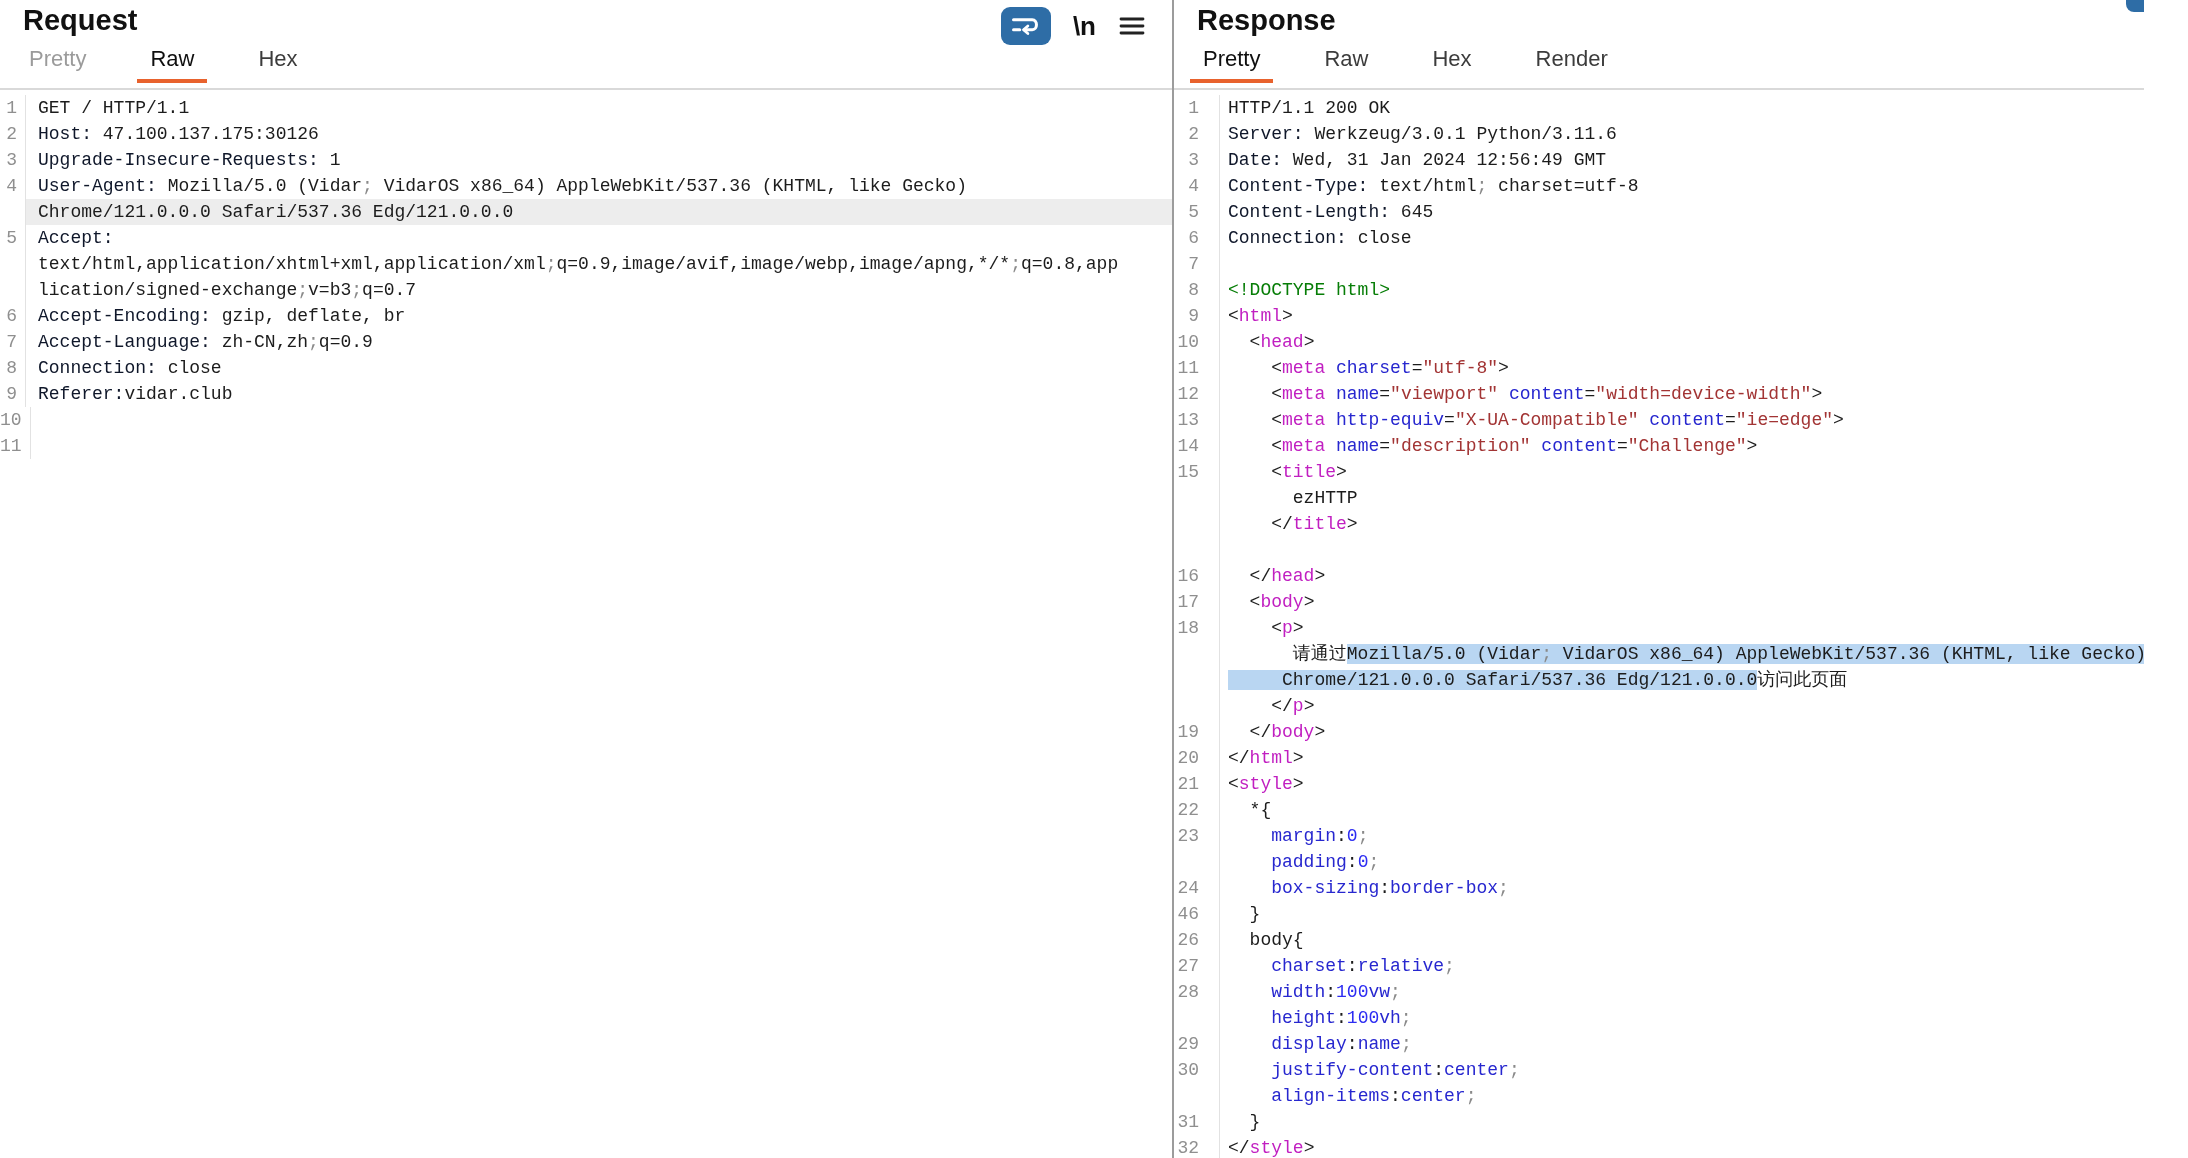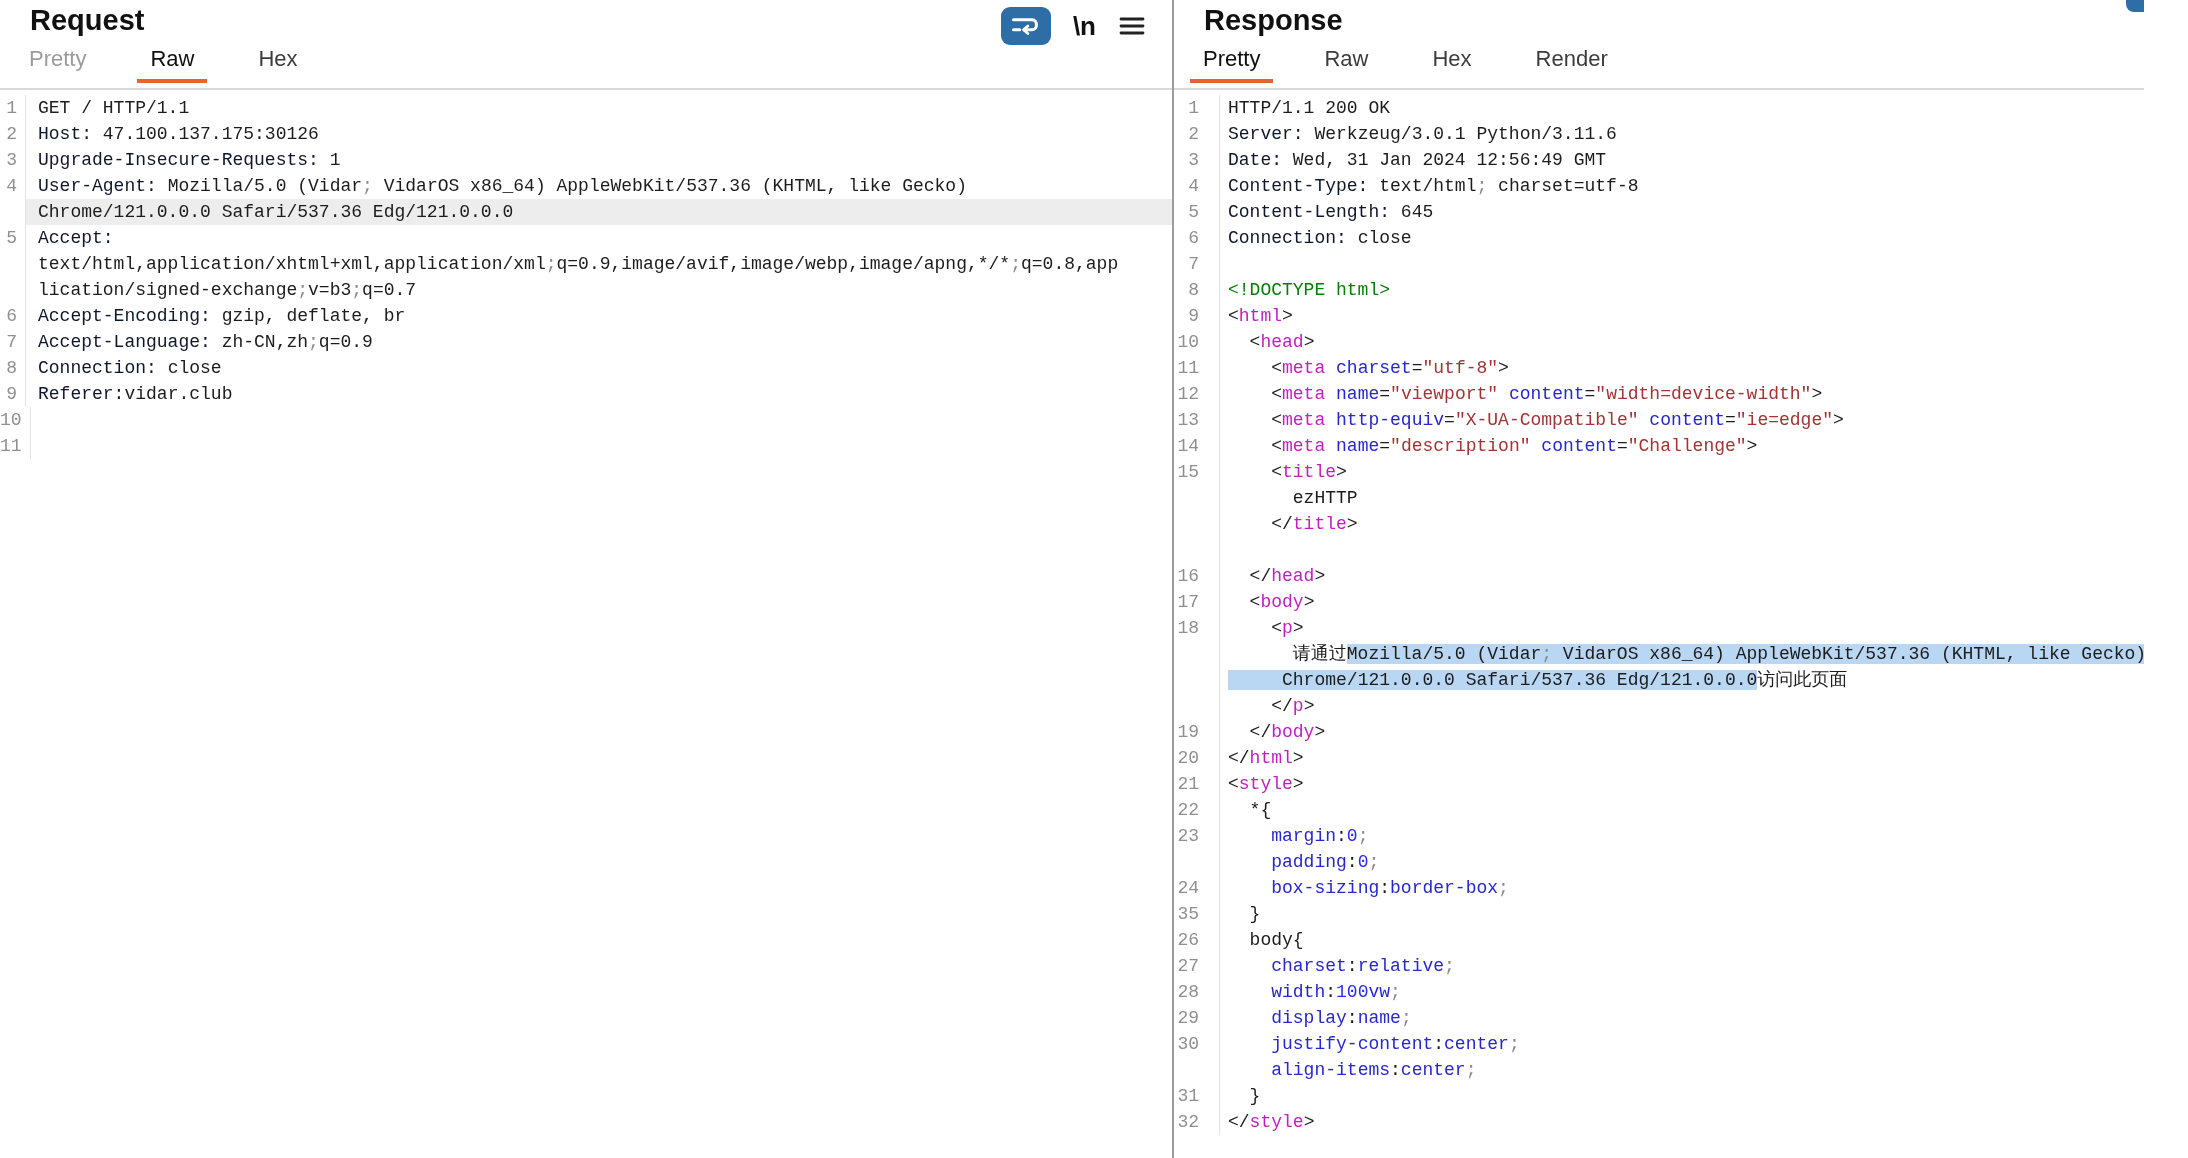--- a/index.html
+++ b/index.html
@@ -5,21 +5,21 @@
   html,body{margin:0;padding:0;}
   body{
     width:2188px;height:1158px;overflow:hidden;position:relative;
     background:#ffffff;font-family:"Liberation Sans",sans-serif;
   }
   .panel{position:absolute;top:0;height:1158px;}
   .panel-request{left:0;width:1172px;}
   .panel-divider{position:absolute;left:1172px;top:0;width:2px;height:1158px;background:#9c9c9c;}
   .panel-response{left:1174px;width:970px;overflow:hidden;}
   .panel-title{
-    margin:0;padding:4px 0 0 30px;font-size:29px;font-weight:bold;color:#111111;
+    margin:0;padding:4px 0 0 23px;font-size:29px;font-weight:bold;color:#111111;
   }
   .tabbar{
     position:absolute;top:40px;left:0;right:0;height:48px;
     display:flex;align-items:flex-start;padding-left:16px;box-sizing:border-box;
   }
   .tab{
     font-size:22px;padding:6px 13px 7px;margin-right:38px;color:#3c3c3c;
     border-bottom:4px solid transparent;cursor:pointer;user-select:none;
   }
   .tab.active{color:#0f0f0f;border-bottom-color:#e8622d;}
@@ -145,24 +145,25 @@
         <div class="row"><span class="gut"></span><span class="code"><span class="tk tk-p">      请通过</span><span class="tk tk-p tk-s">Mozilla/5.0 (Vidar</span><span class="tk tk-g tk-s">;</span><span class="tk tk-p tk-s"> VidarOS x86_64) AppleWebKit/537.36 (KHTML, like Gecko)</span></span></div>
         <div class="row"><span class="gut"></span><span class="code"><span class="tk tk-p tk-s">     </span><span class="tk tk-p tk-s">Chrome/121.0.0.0 Safari/537.36 Edg/121.0.0.0</span><span class="tk tk-p">访问此页面</span></span></div>
         <div class="row"><span class="gut"></span><span class="code"><span class="tk tk-p">    &lt;/</span><span class="tk tk-t">p</span><span class="tk tk-p">&gt;</span></span></div>
         <div class="row"><span class="gut">19</span><span class="code"><span class="tk tk-p">  &lt;/</span><span class="tk tk-t">body</span><span class="tk tk-p">&gt;</span></span></div>
         <div class="row"><span class="gut">20</span><span class="code"><span class="tk tk-p">&lt;/</span><span class="tk tk-t">html</span><span class="tk tk-p">&gt;</span></span></div>
         <div class="row"><span class="gut">21</span><span class="code"><span class="tk tk-p">&lt;</span><span class="tk tk-t">style</span><span class="tk tk-p">&gt;</span></span></div>
         <div class="row"><span class="gut">22</span><span class="code"><span class="tk tk-p">  *{</span></span></div>
         <div class="row"><span class="gut">23</span><span class="code"><span class="tk tk-p">    </span><span class="tk tk-k">margin</span><span class="tk tk-p">:</span><span class="tk tk-n">0</span><span class="tk tk-g">;</span></span></div>
         <div class="row"><span class="gut"></span><span class="code"><span class="tk tk-p">    </span><span class="tk tk-k">padding</span><span class="tk tk-p">:</span><span class="tk tk-n">0</span><span class="tk tk-g">;</span></span></div>
         <div class="row"><span class="gut">24</span><span class="code"><span class="tk tk-p">    </span><span class="tk tk-k">box-sizing</span><span class="tk tk-p">:</span><span class="tk tk-k">border-box</span><span class="tk tk-g">;</span></span></div>
-        <div class="row"><span class="gut">35</span><span class="code"><span class="tk tk-p">  }</span></span></div>
+        <div class="row"><span class="gut">46</span><span class="code"><span class="tk tk-p">  }</span></span></div>
         <div class="row"><span class="gut">26</span><span class="code"><span class="tk tk-p">  body{</span></span></div>
         <div class="row"><span class="gut">27</span><span class="code"><span class="tk tk-p">    </span><span class="tk tk-k">charset</span><span class="tk tk-p">:</span><span class="tk tk-k">relative</span><span class="tk tk-g">;</span></span></div>
         <div class="row"><span class="gut">28</span><span class="code"><span class="tk tk-p">    </span><span class="tk tk-k">width</span><span class="tk tk-p">:</span><span class="tk tk-n">100</span><span class="tk tk-k">vw</span><span class="tk tk-g">;</span></span></div>
+        <div class="row"><span class="gut"></span><span class="code"><span class="tk tk-p">    </span><span class="tk tk-k">height</span><span class="tk tk-p">:</span><span class="tk tk-n">100</span><span class="tk tk-k">vh</span><span class="tk tk-g">;</span></span></div>
         <div class="row"><span class="gut">29</span><span class="code"><span class="tk tk-p">    </span><span class="tk tk-k">display</span><span class="tk tk-p">:</span><span class="tk tk-k">name</span><span class="tk tk-g">;</span></span></div>
         <div class="row"><span class="gut">30</span><span class="code"><span class="tk tk-p">    </span><span class="tk tk-k">justify-content</span><span class="tk tk-p">:</span><span class="tk tk-k">center</span><span class="tk tk-g">;</span></span></div>
         <div class="row"><span class="gut"></span><span class="code"><span class="tk tk-p">    </span><span class="tk tk-k">align-items</span><span class="tk tk-p">:</span><span class="tk tk-k">center</span><span class="tk tk-g">;</span></span></div>
         <div class="row"><span class="gut">31</span><span class="code"><span class="tk tk-p">  }</span></span></div>
         <div class="row"><span class="gut">32</span><span class="code"><span class="tk tk-p">&lt;/</span><span class="tk tk-t">style</span><span class="tk tk-p">&gt;</span></span></div>
       </div>
   </section>
 
 </div>
 

